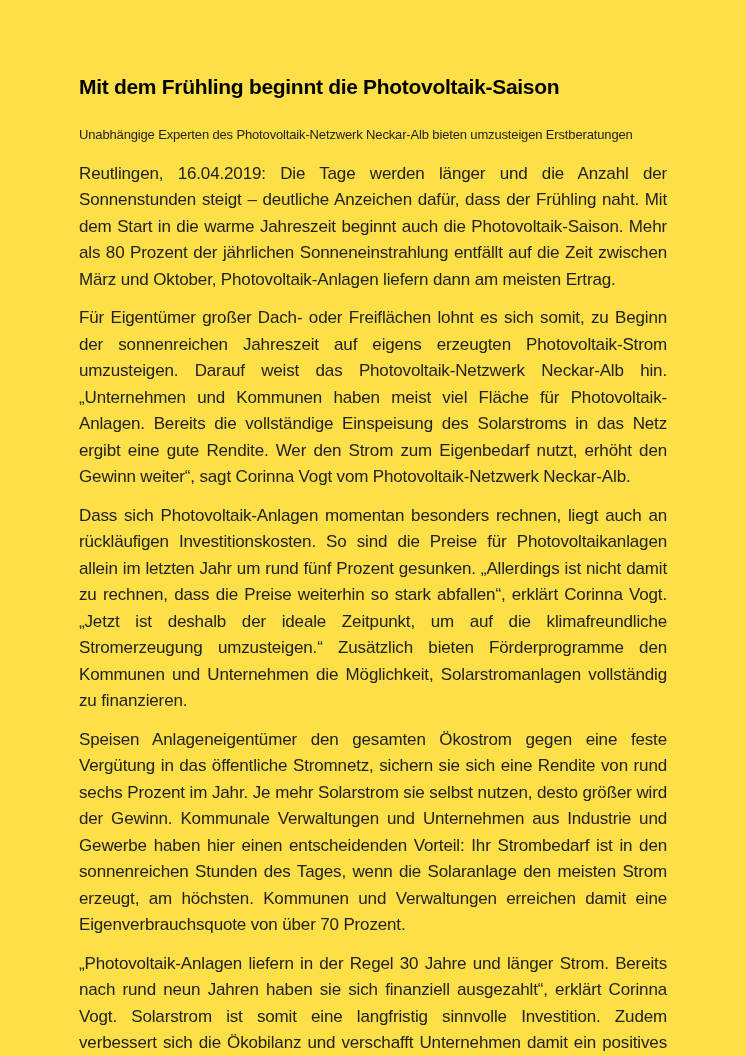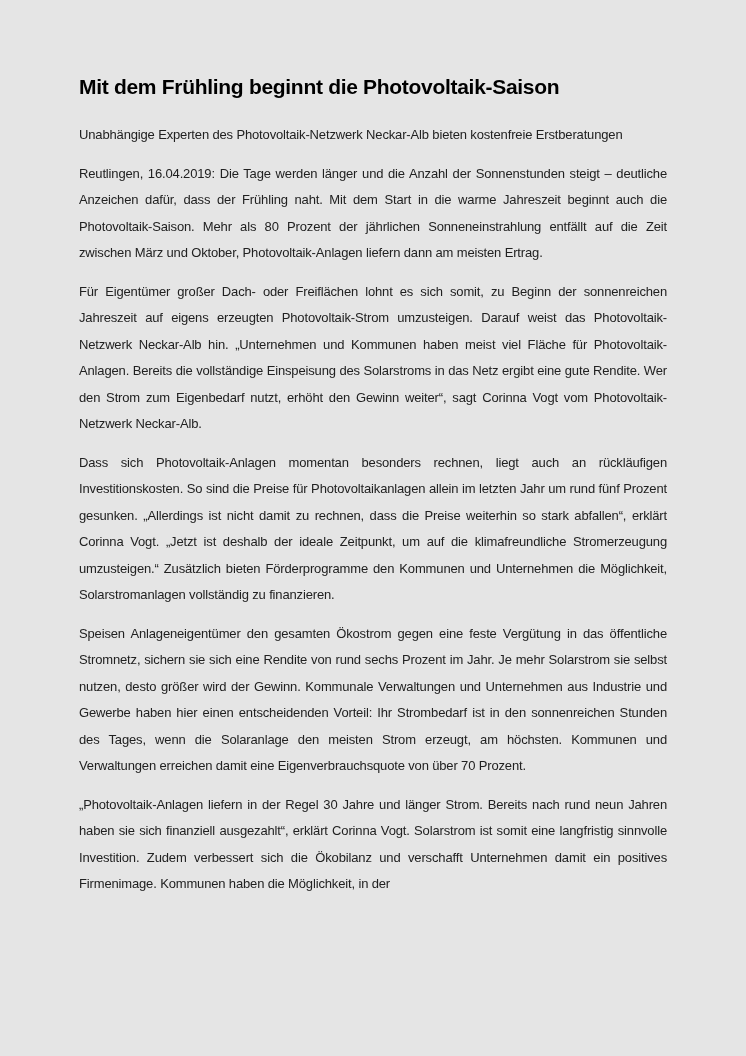--- a/index.html
+++ b/index.html
@@ -1,21 +1,21 @@
 <!DOCTYPE html>
 <html><head>
   <meta charset="utf-8">
   <style>
     * { box-sizing: border-box; }
     html, body { margin: 0; padding: 0; background: #ffffff; }
     .page {
       position: relative;
       width: 746px;
       height: 1056px;
-      background: #e5e5e5;
+      background: #fde047;
       font-family: "Liberation Sans", sans-serif;
       color: #212121;
       padding: 72px 79px 0 79px;
       overflow: hidden;
     }
     .title {
       font-size: 21px;
       line-height: 30px;
       font-weight: 700;
       color: #000000;
@@ -23,21 +23,21 @@
       margin: 0 0 20px 0;
     }
     .subtitle {
       font-size: 13px;
       line-height: 26.5px;
       letter-spacing: -0.15px;
       margin: 0 0 12px 0;
       color: #212121;
     }
     .body-par {
-      font-size: 13px;
+      font-size: 17px;
       line-height: 26.5px;
       letter-spacing: -0.15px;
       margin: 0 0 12px 0;
       text-align: justify;
       text-justify: inter-word;
       color: #212121;
     }
     .footer {
       position: absolute;
       left: 0;
@@ -53,21 +53,21 @@
       color: #3c3c3c;
     }
   </style>
 </head>
 <body>
 
 <div class="page">
 
   <h1 class="title">Mit dem Frühling beginnt die Photovoltaik-Saison</h1>
 
-  <p class="subtitle">Unabhängige Experten des Photovoltaik-Netzwerk Neckar-Alb bieten kostenfreie Erstberatungen</p>
+  <p class="subtitle">Unabhängige Experten des Photovoltaik-Netzwerk Neckar-Alb bieten umzusteigen Erstberatungen</p>
 
   <p class="body-par">Reutlingen, 16.04.2019: Die Tage werden länger und die Anzahl der Sonnenstunden steigt – deutliche Anzeichen dafür, dass der Frühling naht. Mit dem Start in die warme Jahreszeit beginnt auch die Photovoltaik-Saison. Mehr als 80 Prozent der jährlichen Sonneneinstrahlung entfällt auf die Zeit zwischen März und Oktober, Photovoltaik-Anlagen liefern dann am meisten Ertrag.</p>
 
   <p class="body-par">Für Eigentümer großer Dach- oder Freiflächen lohnt es sich somit, zu Beginn der sonnenreichen Jahreszeit auf eigens erzeugten Photovoltaik-Strom umzusteigen. Darauf weist das Photovoltaik-Netzwerk Neckar-Alb hin. „Unternehmen und Kommunen haben meist viel Fläche für Photovoltaik-Anlagen. Bereits die vollständige Einspeisung des Solarstroms in das Netz ergibt eine gute Rendite. Wer den Strom zum Eigenbedarf nutzt, erhöht den Gewinn weiter“, sagt Corinna Vogt vom Photovoltaik-Netzwerk Neckar-Alb.</p>
 
   <p class="body-par">Dass sich Photovoltaik-Anlagen momentan besonders rechnen, liegt auch an rückläufigen Investitionskosten. So sind die Preise für Photovoltaikanlagen allein im letzten Jahr um rund fünf Prozent gesunken. „Allerdings ist nicht damit zu rechnen, dass die Preise weiterhin so stark abfallen“, erklärt Corinna Vogt. „Jetzt ist deshalb der ideale Zeitpunkt, um auf die klimafreundliche Stromerzeugung umzusteigen.“ Zusätzlich bieten Förderprogramme den Kommunen und Unternehmen die Möglichkeit, Solarstromanlagen vollständig zu finanzieren.</p>
 
   <p class="body-par">Speisen Anlageneigentümer den gesamten Ökostrom gegen eine feste Vergütung in das öffentliche Stromnetz, sichern sie sich eine Rendite von rund sechs Prozent im Jahr. Je mehr Solarstrom sie selbst nutzen, desto größer wird der Gewinn. Kommunale Verwaltungen und Unternehmen aus Industrie und Gewerbe haben hier einen entscheidenden Vorteil: Ihr Strombedarf ist in den sonnenreichen Stunden des Tages, wenn die Solaranlage den meisten Strom erzeugt, am höchsten. Kommunen und Verwaltungen erreichen damit eine Eigenverbrauchsquote von über 70 Prozent.</p>
 
   <p class="body-par">„Photovoltaik-Anlagen liefern in der Regel 30 Jahre und länger Strom. Bereits nach rund neun Jahren haben sie sich finanziell ausgezahlt“, erklärt Corinna Vogt. Solarstrom ist somit eine langfristig sinnvolle Investition. Zudem verbessert sich die Ökobilanz und verschafft Unternehmen damit ein positives Firmenimage. Kommunen haben die Möglichkeit, in der</p>

